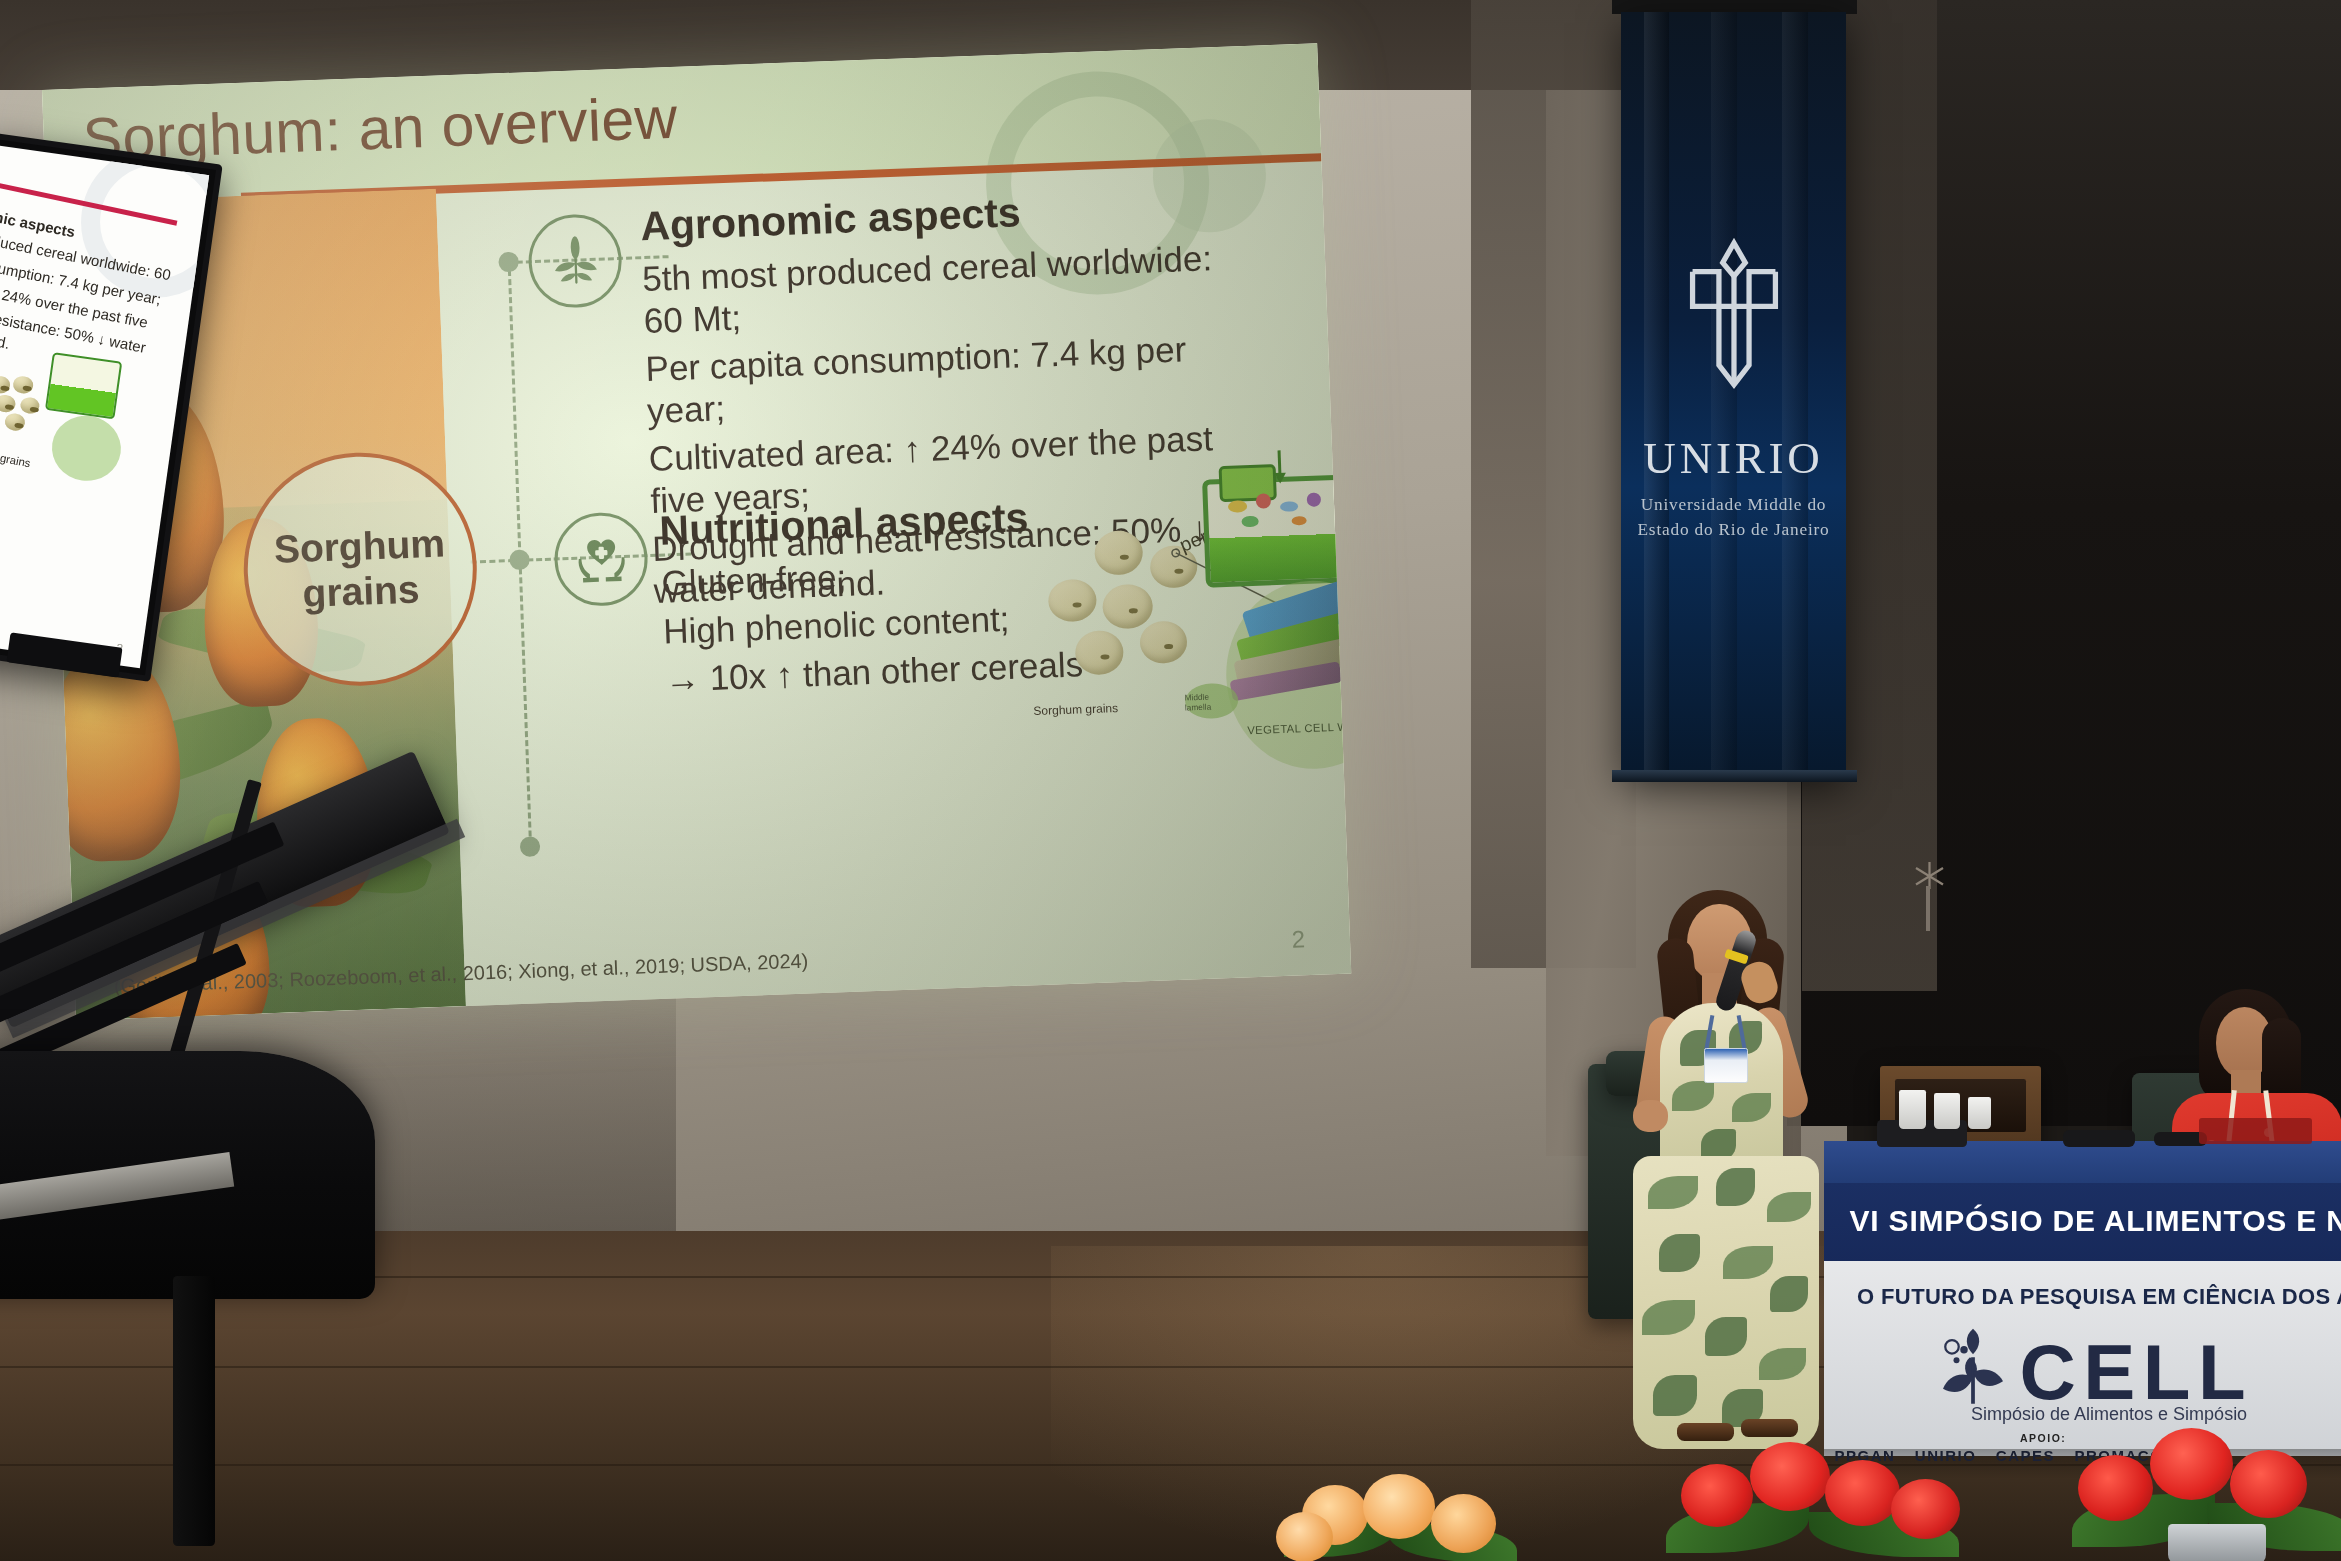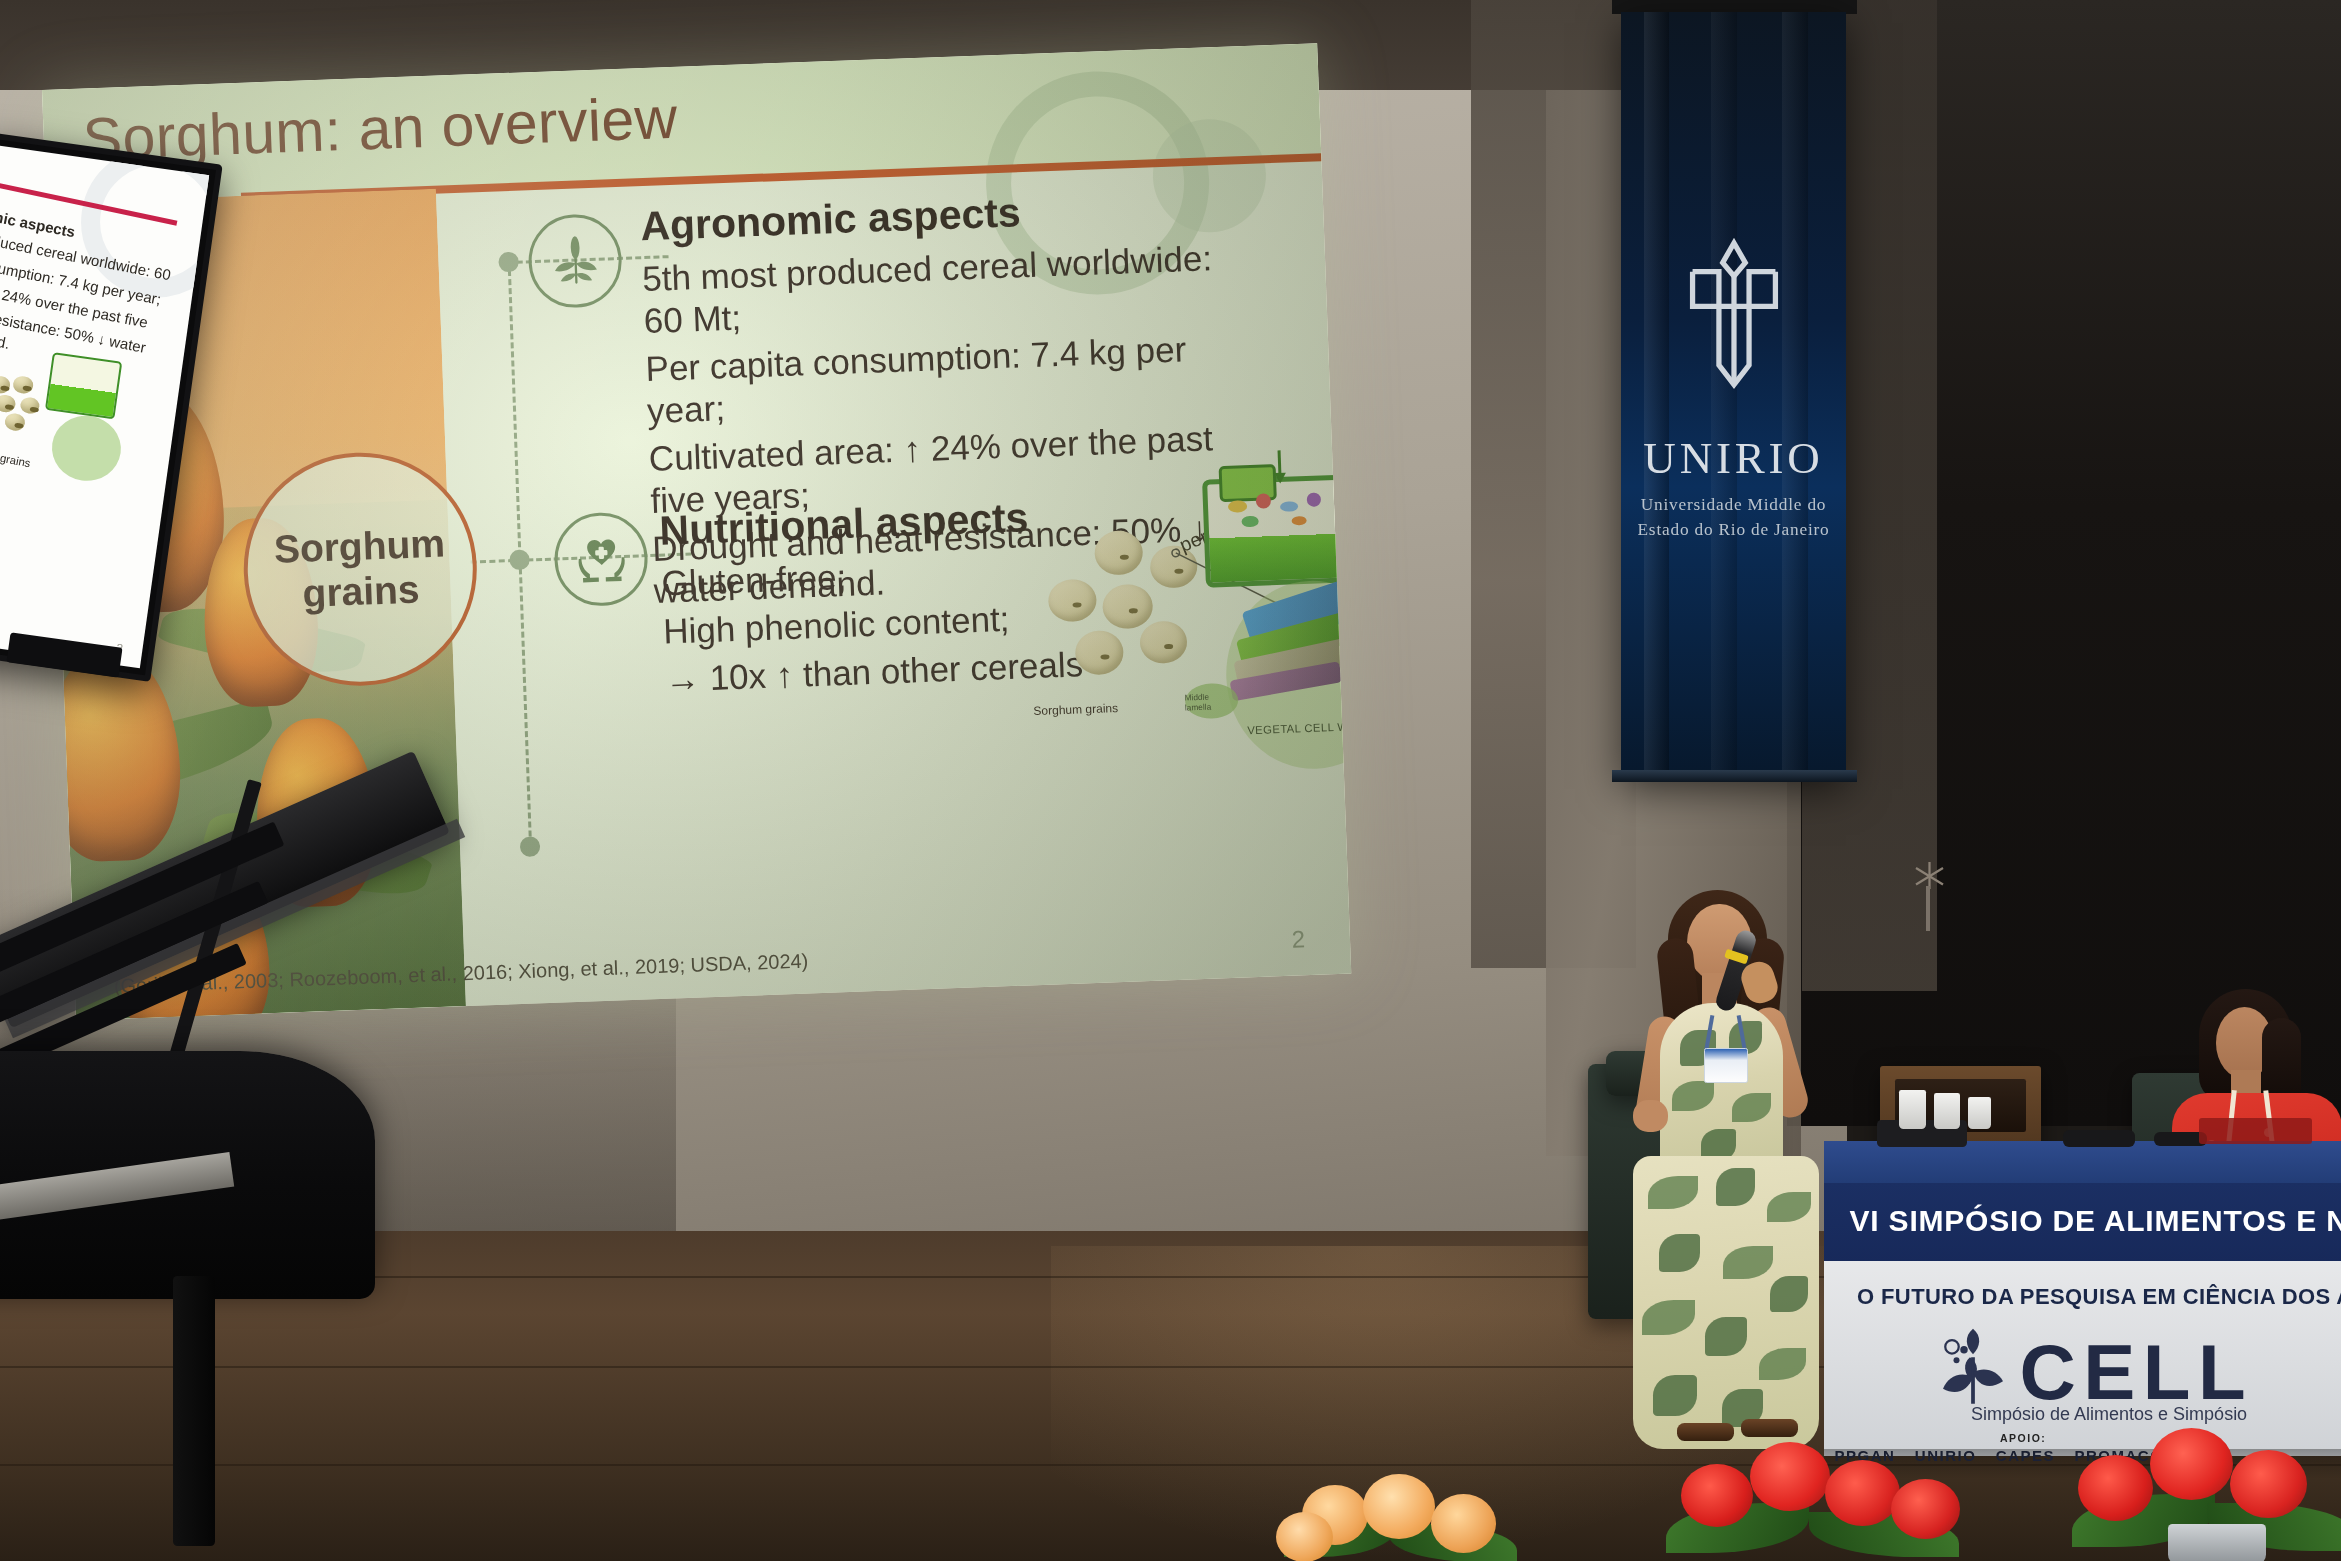--- a/index.html
+++ b/index.html
@@ -153,21 +153,21 @@
     background:linear-gradient(180deg,#1b2f63,#17295a);}
   .tbl-blue span{position:absolute;left:25.5px;top:21px;color:#fff;font-size:30px;font-weight:bold;
     letter-spacing:0.8px;white-space:nowrap;}
   .tbl-white{position:absolute;left:0;top:120px;width:525px;height:195px;
     background:linear-gradient(180deg,#e7e8ea,#cfd2d6);}
   .tbl-sub{position:absolute;left:33px;top:22.5px;color:#1a2748;font-size:22px;font-weight:bold;
     letter-spacing:0.4px;white-space:nowrap;}
   .sian{position:absolute;left:113px;top:63px;display:flex;align-items:flex-end;}
   .sian-word{color:#222a44;font-size:78px;font-weight:bold;letter-spacing:7.5px;line-height:.9;}
   .sian-tag{position:absolute;left:147px;top:143px;color:#333a52;font-size:18px;white-space:nowrap;}
-  .apoio{position:absolute;left:176px;top:171px;font-size:10.5px;font-weight:bold;color:#222;letter-spacing:1.5px;}
+  .apoio{position:absolute;left:196px;top:171px;font-size:10.5px;font-weight:bold;color:#222;letter-spacing:1.5px;}
   .sponsors{position:absolute;left:10.5px;top:186px;display:flex;align-items:center;gap:19.5px;
     font-size:15px;font-weight:bold;color:#222a44;letter-spacing:1.5px;}
   .tbl-shadow{position:absolute;left:0;top:308px;width:525px;height:30px;
     background:linear-gradient(180deg,rgba(0,0,0,.35),rgba(0,0,0,0));}
 
   
   .cup{position:absolute;background:linear-gradient(180deg,#f2f2f0,#c9c9c6);border-radius:2.3px 2.3px 4.5px 4.5px;}
   .tray{position:absolute;background:#1d1d20;border-radius:4.5px;}
   .mic-sm{position:absolute;background:#18181a;border-radius:6px;}
 

